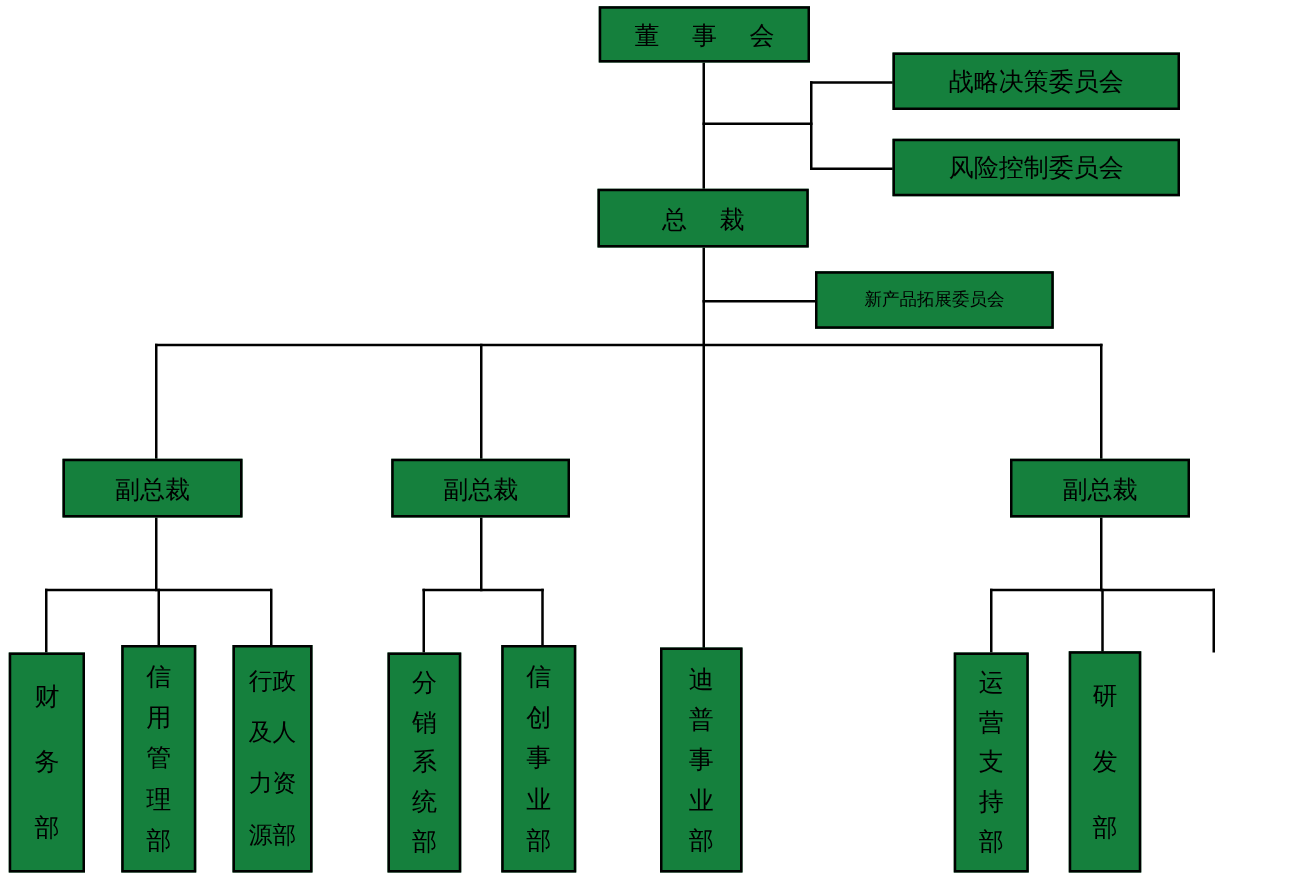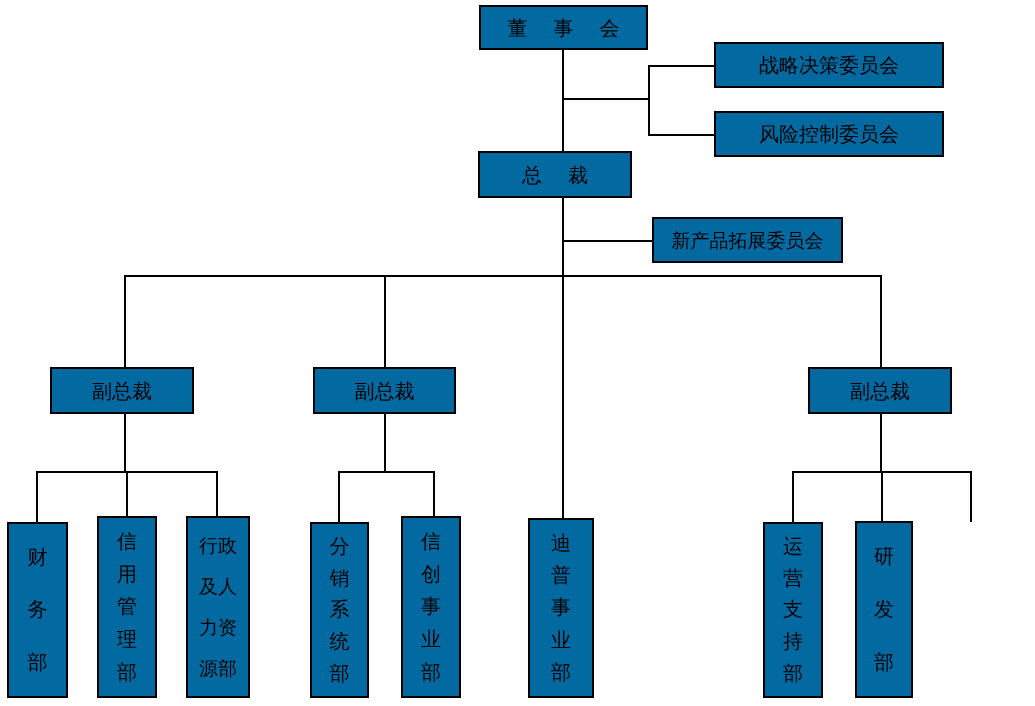--- a/index.html
+++ b/index.html
@@ -14,21 +14,21 @@
     height: 706px;
     background: #ffffff;
     font-family: "DejaVu Sans", "Liberation Sans", sans-serif;
     overflow: hidden;
   }
   
   .node {
     position: absolute;
     box-sizing: border-box;
     border: 2px solid #000000;
-    background: #0369a1;
+    background: #15803d;
     display: flex;
     align-items: center;
     justify-content: center;
     color: #000000;
     line-height: 1.0;
     text-align: center;
     z-index: 3;
   }
 
   
@@ -111,26 +111,26 @@
   </div>
 
   <div class="node" style="left:714px; top:111px; width:230px; height:46px;">
     <span class="label-h">风险控制委员会</span>
   </div>
 
   <div class="node" style="left:714px; top:42px; width:230px; height:46px;">
     <span class="label-h">战略决策委员会</span>
   </div>
 
-  <div class="node" style="left:478px; top:151px; width:154px; height:47px;">
+  <div class="node" style="left:478px; top:151px; width:169px; height:47px;">
     <span class="label-h spaced-wide">总裁</span>
   </div>
 
   <div class="node" style="left:652px; top:217px; width:191px; height:46px;">
-    <span class="label-h" style="font-size:19px;">新产品拓展委员会</span>
+    <span class="label-h" style="font-size:14px;">新产品拓展委员会</span>
   </div>
 
   <div class="node" style="left:50px; top:367px; width:144px; height:47px;">
     <span class="label-h">副总裁</span>
   </div>
 
   <div class="node" style="left:313px; top:367px; width:143px; height:47px;">
     <span class="label-h">副总裁</span>
   </div>
 

